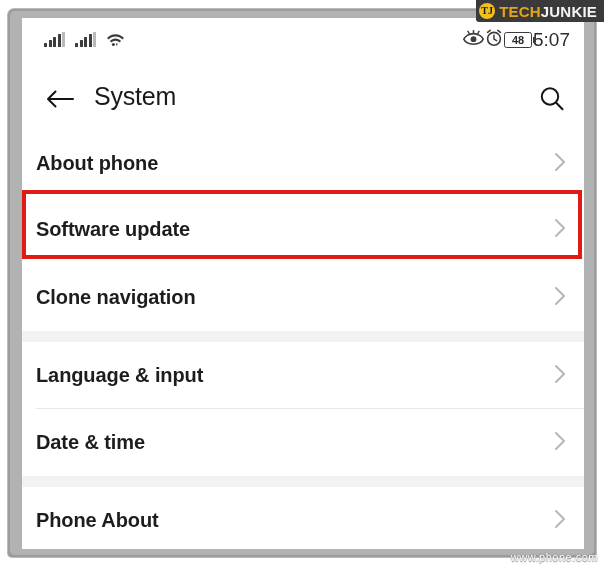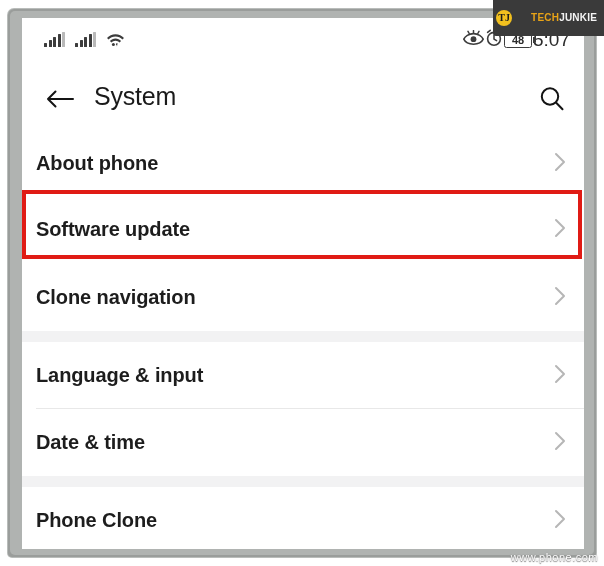--- a/index.html
+++ b/index.html
@@ -218,21 +218,21 @@
     border: 4px solid #e01b15;
     z-index: 9;
     pointer-events: none;
   }
 
   
   #techjunkie-logo {
     position: absolute;
     right: 0px;
     top: 0px;
-    height: 36px;
+    height: 22px;
     background: #3a3a3a;
     display: flex;
     align-items: center;
     padding: 0 7px 0 3px;
     gap: 4px;
     z-index: 20;
     border-radius: 0 0 0 3px;
   }
   #tj-mark {
     width: 16px;
@@ -242,25 +242,24 @@
     display: flex;
     align-items: center;
     justify-content: center;
     font-size: 10px;
     font-weight: bold;
     color: #1b1b1b;
     line-height: 1;
     font-family: "Liberation Serif", serif;
   }
   #tj-text {
-    font-size: 10px;
+    font-size: 15px;
     font-weight: bold;
     letter-spacing: 0.2px;
     line-height: 1;
-    margin-left: 15px;
   }
   #tj-text .tech { color: #e8a317; }
   #tj-text .junkie { color: #f4f4f4; }
 
   
   #watermark {
     position: absolute;
     right: 6px;
     bottom: 3px;
     z-index: 20;
@@ -390,21 +389,21 @@
               <path d="M2 2l8 8-8 8" stroke="#b6b6b6" stroke-width="2" fill="none" stroke-linecap="round" stroke-linejoin="round"></path>
             </svg>
           </span>
         </div>
       </div>
 
       <div class="group-gap"></div>
 
       <div>
         <div class="list-row has-divider" style="height:67px;">
-          <span class="row-label">Phone Clone</span>
+          <span class="row-label">Phone About</span>
           <span class="chevron">
             <svg width="12" height="20" viewBox="0 0 12 20">
               <path d="M2 2l8 8-8 8" stroke="#b6b6b6" stroke-width="2" fill="none" stroke-linecap="round" stroke-linejoin="round"></path>
             </svg>
           </span>
         </div>
       </div>
 
     </div>
   </div>

